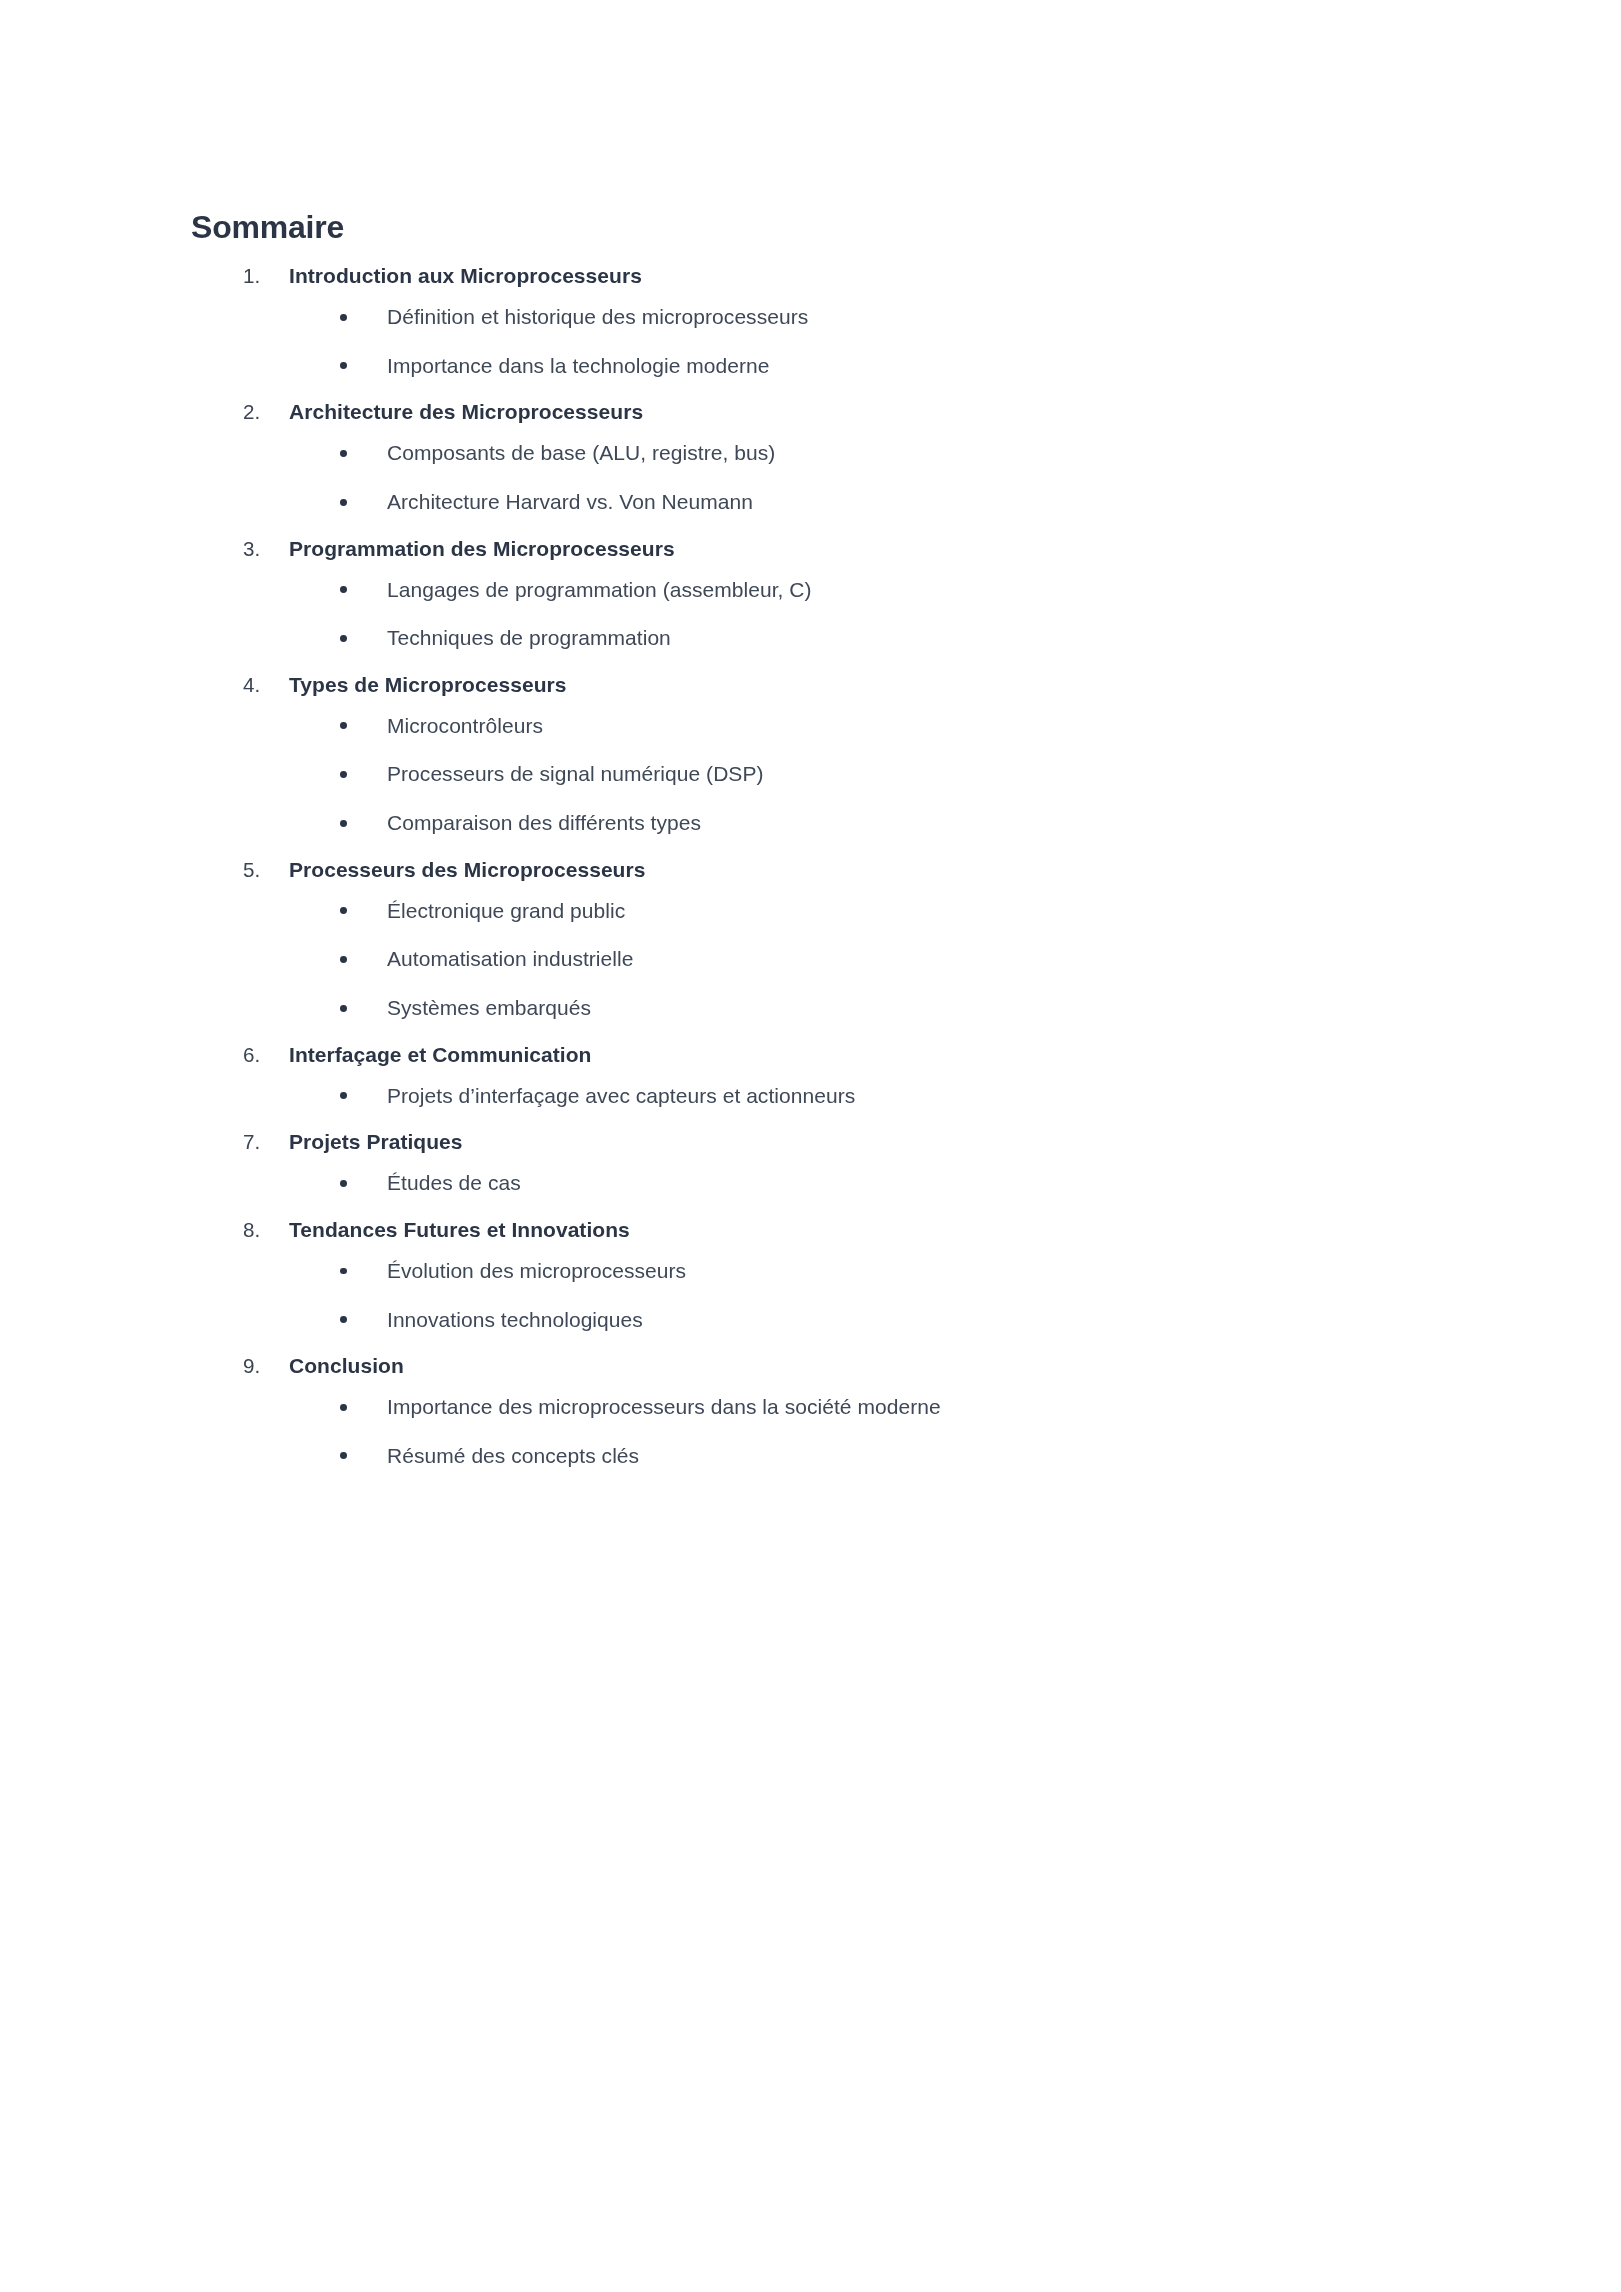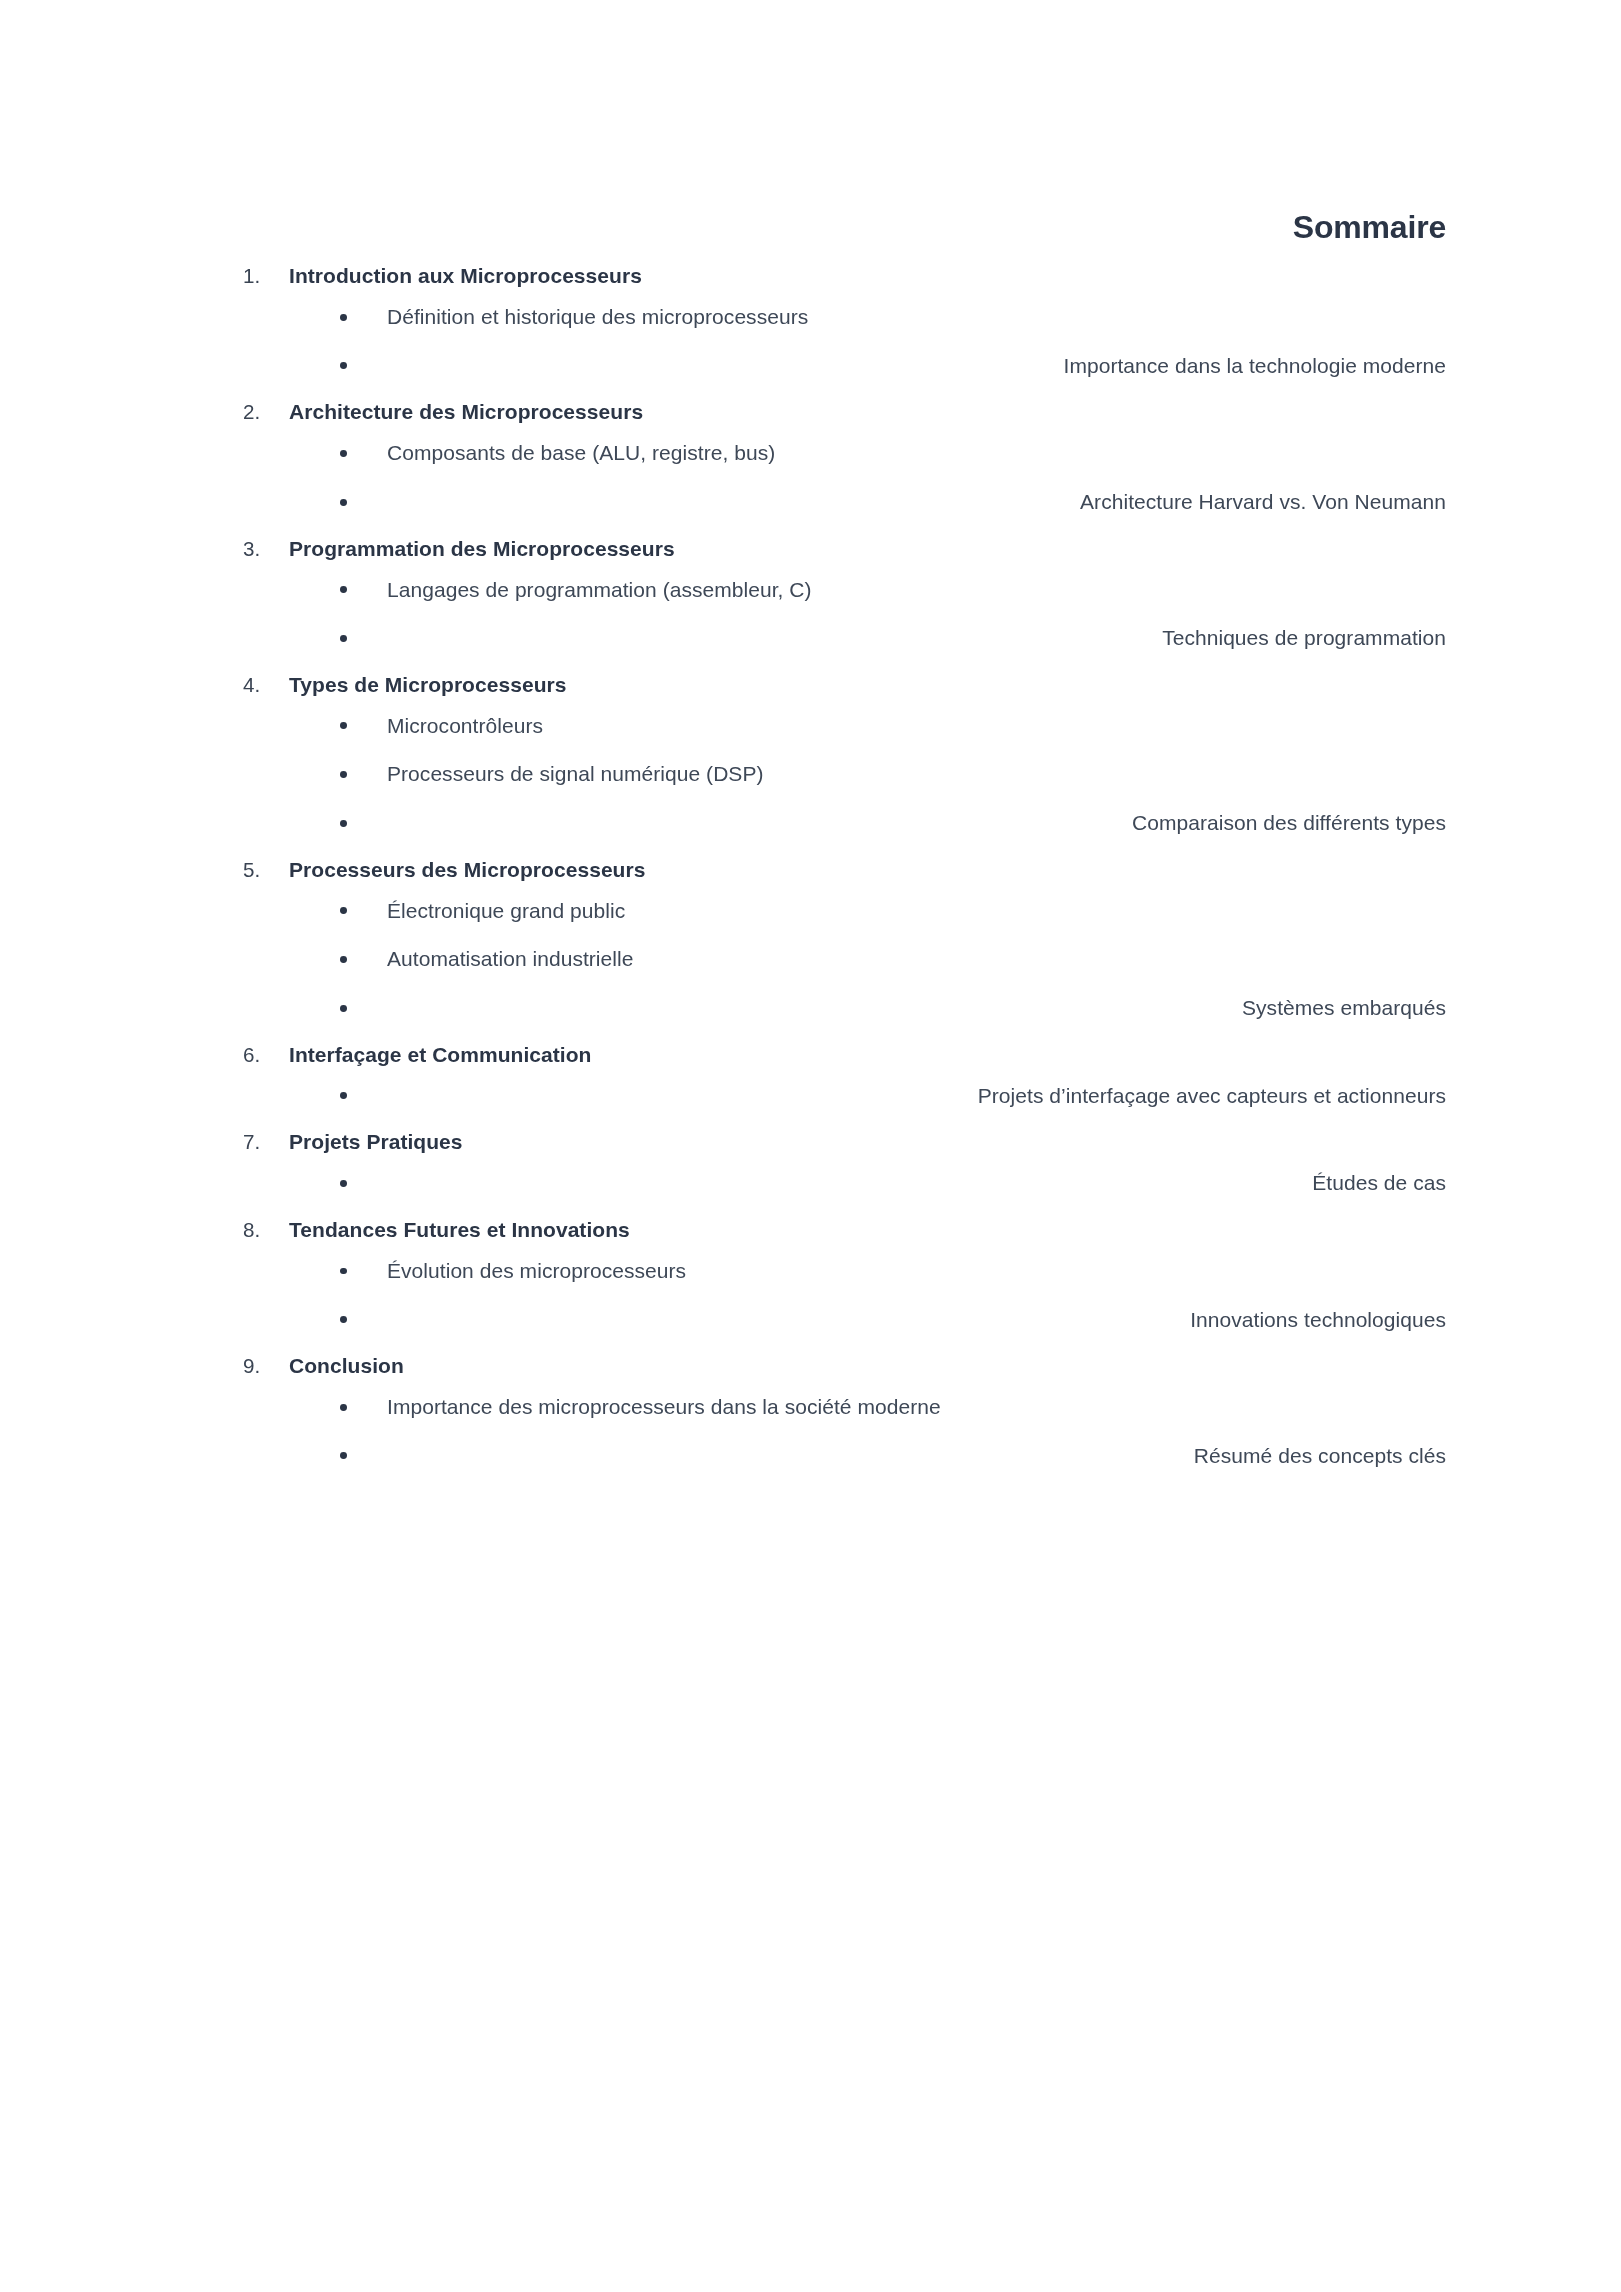--- a/index.html
+++ b/index.html
@@ -24,21 +24,20 @@
     top: 208px;
     width: 1255px;
   }
   .doc-title {
     font-size: 32px;
     font-weight: bold;
     color: #2b3546;
     letter-spacing: -0.2px;
     margin: 0 0 13.7px 0;
     line-height: 1.2;
-    text-align: right;
   }
   ol.outline {
     list-style: none;
     margin: 0;
     padding: 0;
   }
   li.section {
     position: relative;
     margin: 0 0 5.9px 0;
     padding: 0;
@@ -75,21 +74,20 @@
   }
   ul.bullets li.bullet {
     position: relative;
     padding-left: 196px;
     min-height: 31px;
     line-height: 31px;
     margin-bottom: 15.7px;
   }
   ul.bullets li.bullet:last-child {
     margin-bottom: 0;
-    text-align: right;
   }
   .bullet-dot {
     position: absolute;
     left: 149px;
     top: 12.7px;
     width: 6.9px;
     height: 6.9px;
     border-radius: 50%;
     background: #2b3546;
   }

